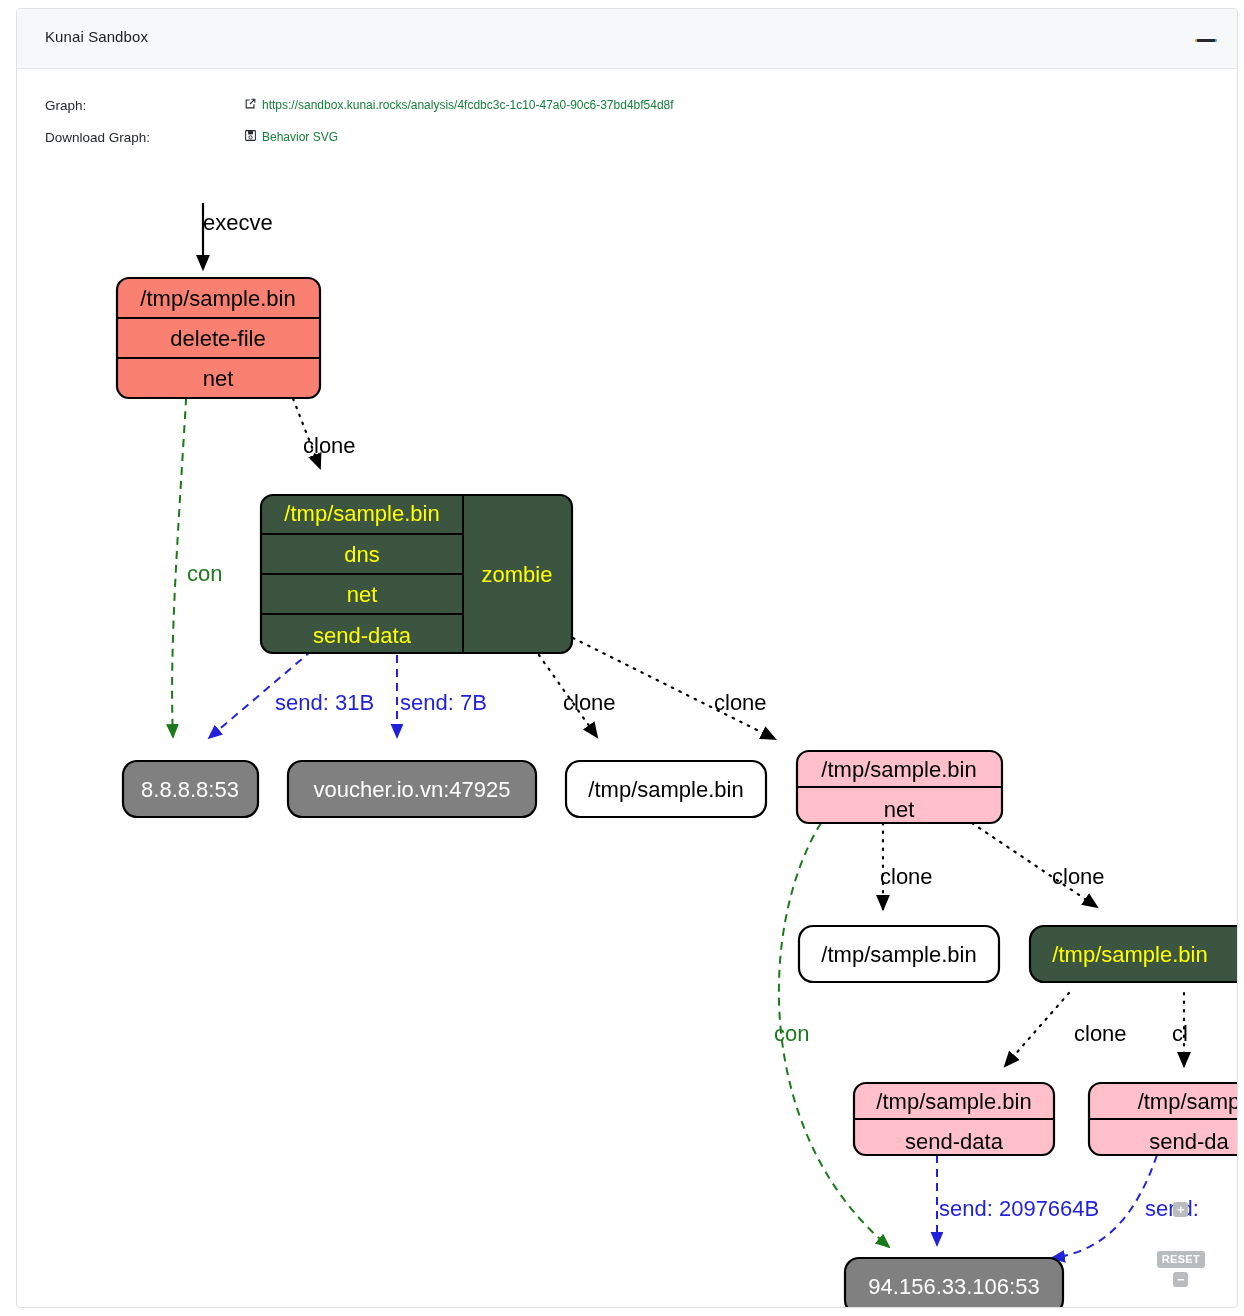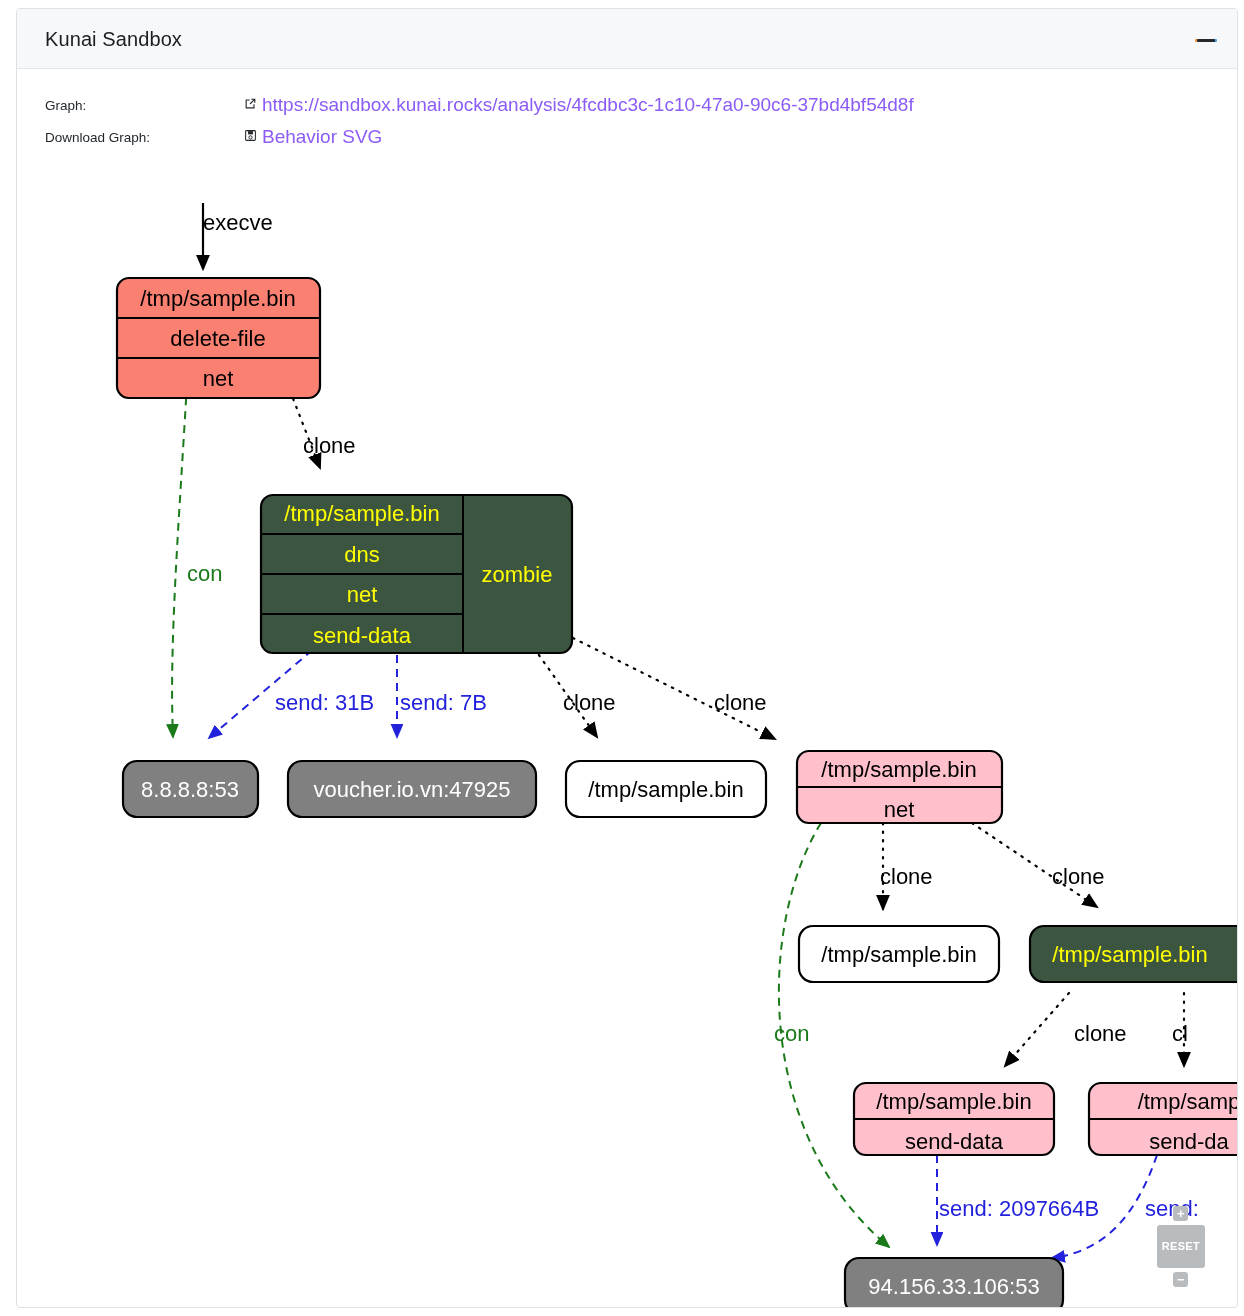--- a/index.html
+++ b/index.html
@@ -29,21 +29,21 @@
   }
   .card-header {
     position: relative;
     height: 60px;
     background: #f7f8f9;
     border-bottom: 1px solid #e3e6e8;
   }
   .card-title {
     position: absolute;
     left: 28px; top: 19px;
-    font-size: 20px;
+    font-size: 15px;
     color: #1b1f23;
     letter-spacing: .1px;
   }
   .minimize-btn {
     position: absolute;
     right: 18px; top: 18px;
     width: 26px; height: 26px;
     cursor: pointer;
     display: flex; align-items: center; justify-content: center;
   }
@@ -90,22 +90,22 @@
     border-radius: 50%;
     background: #ffffff;
     color: #2eaf52;
     font-size: 9px;
     line-height: 11px;
     text-align: center;
     font-weight: bold;
   }
 
   .link {
-    color: #8b5cf6;
-    font-size: 19px;
+    color: #15803d;
+    font-size: 12px;
     text-decoration: none;
     cursor: pointer;
   }
   .ic {
     display: inline-block;
     margin-right: 5px;
     vertical-align: -2px;
     color: #24292e;
   }
 
@@ -135,21 +135,21 @@
     font-size: 11px;
     font-weight: bold;
     line-height: 1;
     cursor: pointer;
     display: flex;
     align-items: center;
     justify-content: center;
     user-select: none;
   }
   .zc-sq { width: 15px; height: 15px; font-size: 13px; }
-  .zc-reset { padding: 16px 5px; letter-spacing: .3px; }
+  .zc-reset { padding: 3px 5px; letter-spacing: .3px; margin-top: 30px; }
 </style>
 </head>
 <body>
 
 <div id="page">
 
   <div class="card">
 
     <div class="card-header">
       <div class="card-title">Kunai Sandbox</div>

